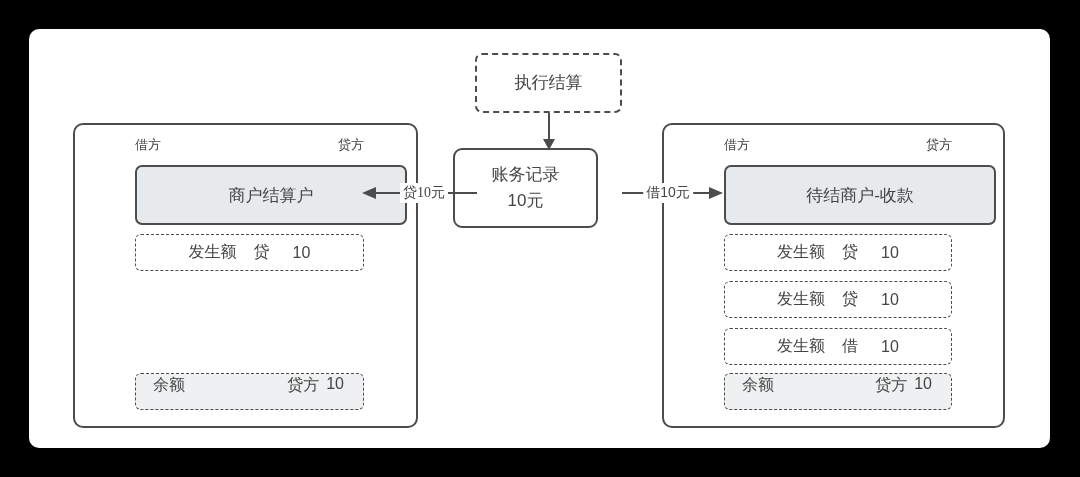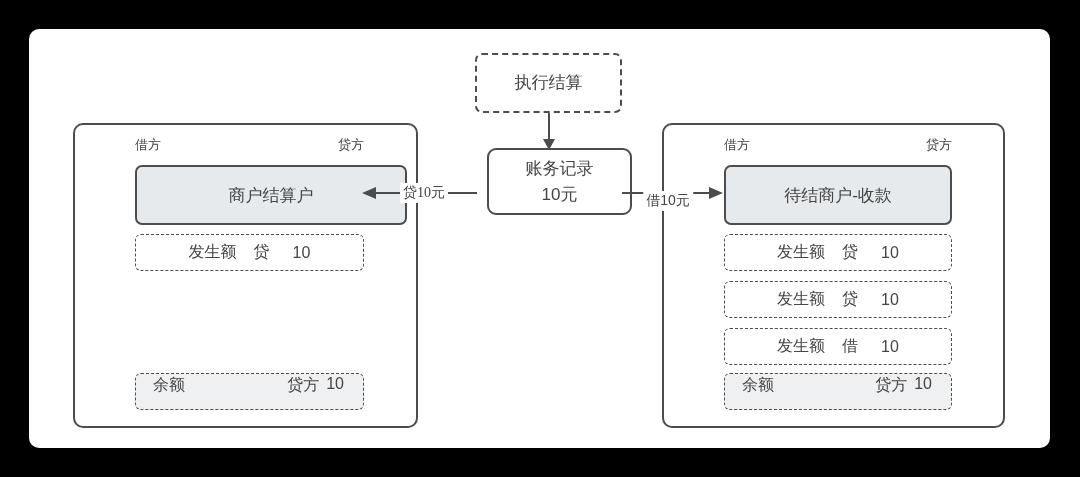--- a/index.html
+++ b/index.html
@@ -78,21 +78,21 @@
 <div class="stage">
   <div class="page"></div>
 
   <div class="node dashed" style="left:475px;top:53px;width:147px;height:60px;">
     <span>执行结算</span>
   </div>
 
   <div class="edge-line" style="left:548px;top:113px;width:2px;height:27px;"></div>
   <div class="arrowhead down" style="left:543px;top:139px;"></div>
 
-  <div class="node solid" style="left:487px;top:148px;width:145px;height:67px;">
+  <div class="node solid" style="left:453px;top:148px;width:145px;height:80px;">
     <span>账务记录</span>
     <span>10元</span>
   </div>
 
   <div class="panel" style="left:73px;top:123px;width:345px;height:305px;">
     <div class="side-labels" style="left:60px;top:11px;width:229px;">
       <span>借方</span>
       <span>贷方</span>
     </div>
     <div class="title-box" style="left:60px;top:40px;width:272px;height:60px;">
@@ -110,21 +110,21 @@
         <span>10</span>
       </span>
     </div>
   </div>
 
   <div class="panel" style="left:662px;top:123px;width:343px;height:305px;">
     <div class="side-labels" style="left:60px;top:11px;width:228px;">
       <span>借方</span>
       <span>贷方</span>
     </div>
-    <div class="title-box" style="left:60px;top:40px;width:228px;height:60px;">
+    <div class="title-box" style="left:60px;top:40px;width:272px;height:60px;">
       <span>待结商户-收款</span>
     </div>
     <div class="entry-row" style="left:60px;top:109px;width:228px;height:37px;">
       <span class="e-label">发生额</span>
       <span class="e-side">贷</span>
       <span class="e-amt">10</span>
     </div>
     <div class="entry-row" style="left:60px;top:156px;width:228px;height:37px;">
       <span class="e-label">发生额</span>
       <span class="e-side">贷</span>
@@ -143,14 +143,14 @@
       </span>
     </div>
   </div>
 
   <div class="edge-line" style="left:375px;top:192px;width:102px;height:2px;"></div>
   <div class="arrowhead left" style="left:362px;top:187px;"></div>
   <div class="edge-label" style="left:424px;top:193px;font-family:Liberation Serif, serif;">贷10元</div>
 
   <div class="edge-line" style="left:622px;top:192px;width:88px;height:2px;"></div>
   <div class="arrowhead right" style="left:709px;top:187px;"></div>
-  <div class="edge-label" style="left:668px;top:201px;">借10元</div>
+  <div class="edge-label" style="left:668px;top:193px;">借10元</div>
 </div>
 
 </body></html>

